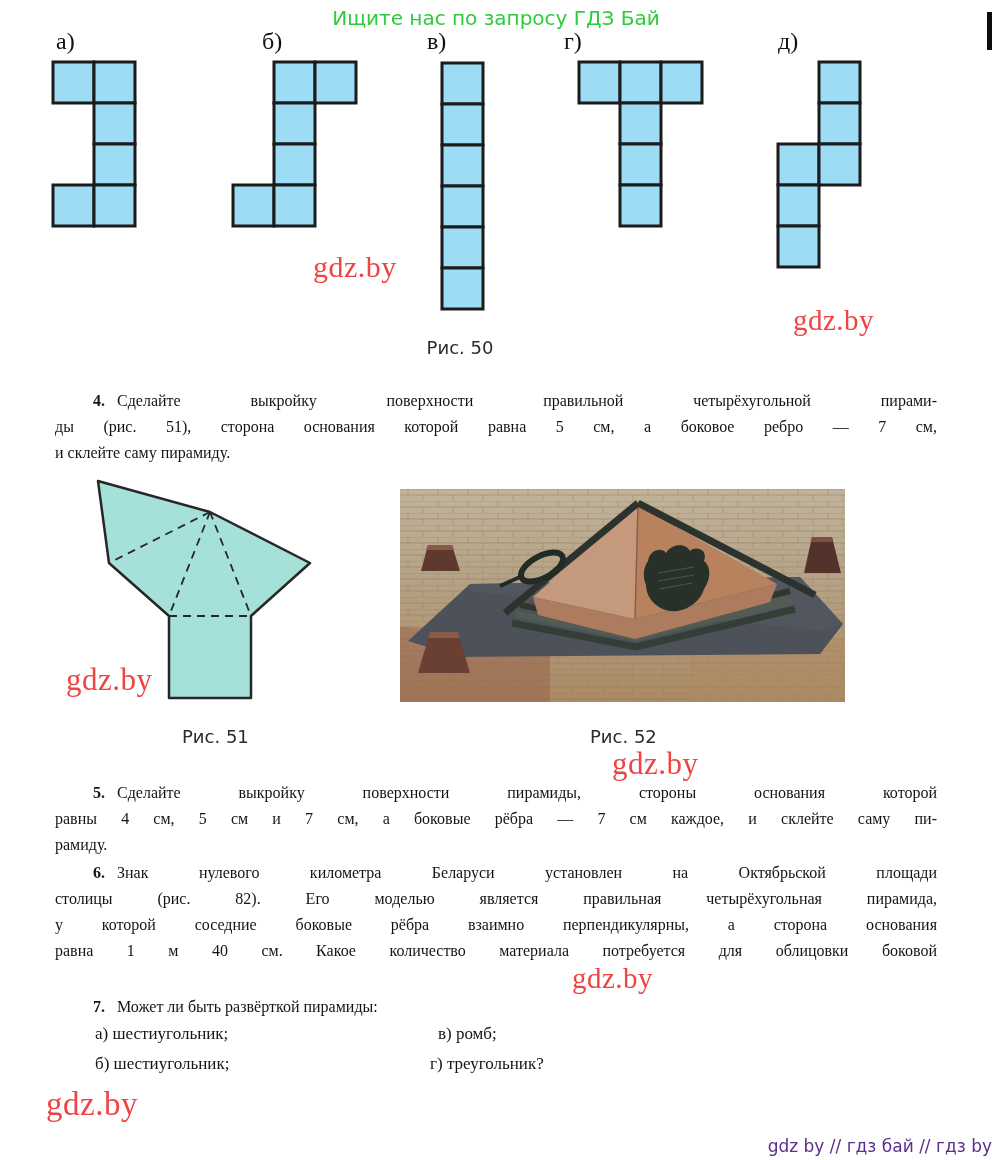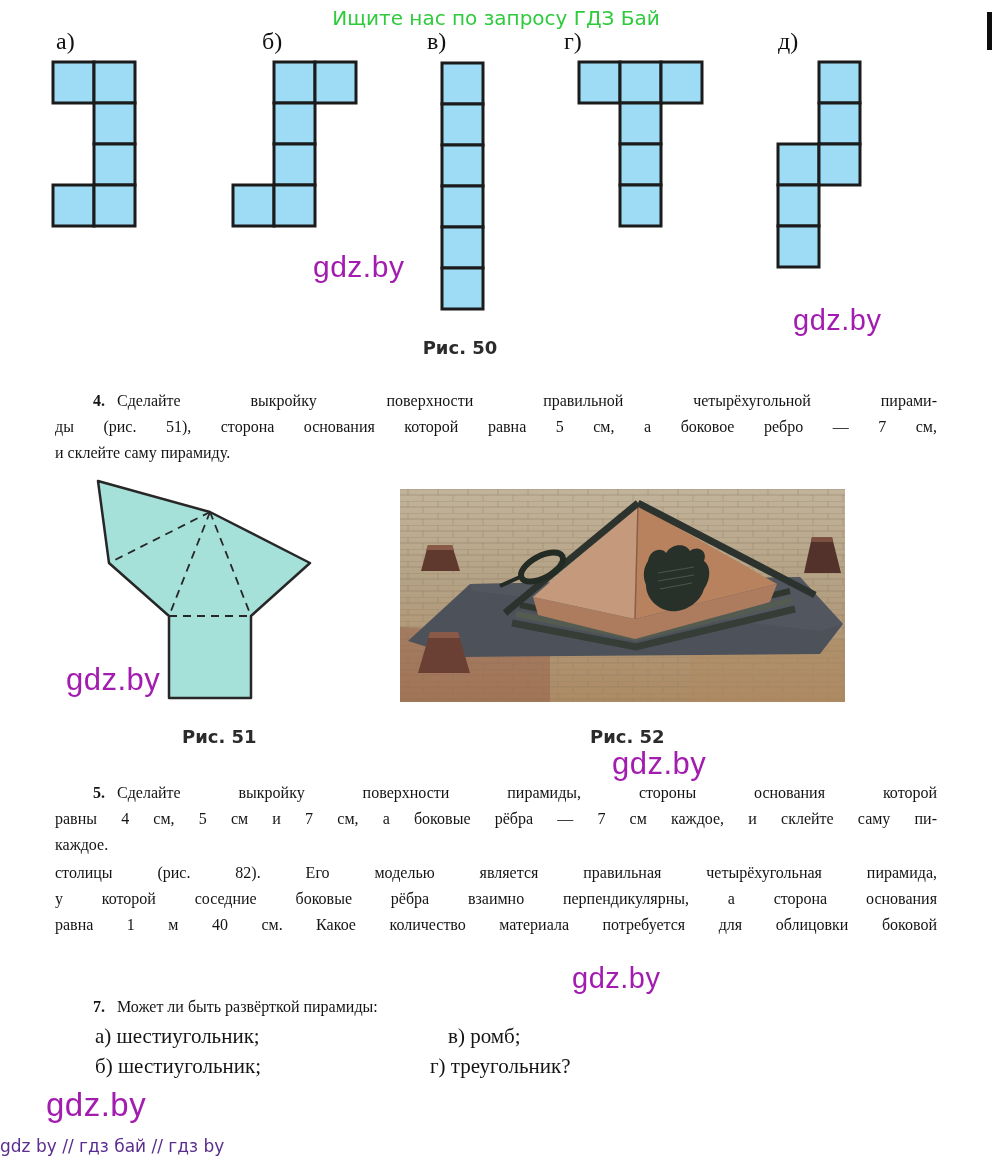--- a/index.html
+++ b/index.html
@@ -13,34 +13,34 @@
     position:absolute; top:2px; left:0; width:100%;
     text-align:center; font-family:"DejaVu Sans", sans-serif;
     font-size:20px; color:var(--promo-green,#2fcb3c);
   }
   .scan-mark { position:absolute; right:0; top:8px; width:5px; height:38px; background:#0d0d0d; }
   .shape-label { position:absolute; font-family:"Liberation Serif", serif; font-size:24px; color:#111; }
   .pshape { position:absolute; }
   .pshape rect { fill:var(--square-blue,#9edcf5); stroke:#1b1b1b; stroke-width:3; }
   .fig-caption {
     position:absolute; font-family:"DejaVu Sans", sans-serif;
-    font-size:18px; color:#2b2b2b;font-weight:bold;
+    font-size:18px; color:#2b2b2b;
   }
   .caption-center { width:160px; text-align:center; }
   .watermark {
-    position:absolute; font-family:Liberation Sans, sans-serif;
-    color:#a21caf; letter-spacing:0.5px; white-space:nowrap;text-align:right;
+    position:absolute; font-family:Liberation Serif, serif;
+    color:#ef4444; letter-spacing:0.5px; white-space:nowrap;text-align:right;
   }
   .para { position:absolute; left:55px; width:882px; font-size:16px; line-height:26px; }
   .pline { text-align:justify; text-align-last:justify; }
   .pline.last { text-align-last:left; }
   .pnum { font-weight:bold; margin-left:38px; margin-right:12px; }
-  .opt { position:absolute; font-size:21px; white-space:nowrap; }
+  .opt { position:absolute; font-size:17px; white-space:nowrap; }
   .footer {
-    position:absolute; top:1132px; left:0; width:100%; text-align:left;
+    position:absolute; top:1132px; left:0; width:100%; text-align:right;
     font-family:"DejaVu Sans", sans-serif; font-size:17px;
     color:var(--footer-purple,#5b2d8e);
   }
   #fig51-svg { position:absolute; left:55px; top:465px; }
   #fig51-svg .net-fill { fill:var(--net-teal,#a5e0d9); stroke:#272727; stroke-width:2.5; stroke-linejoin:round; }
   #fig51-svg .net-dash { stroke:#272727; stroke-width:1.8; stroke-dasharray:8,6; }
   #fig52-svg { position:absolute; left:400px; top:485px; }
 </style>
 </head>
 <body>
@@ -164,38 +164,39 @@
     <polygon points="30,143 58,143 70,184 18,184" fill="#6b4034"></polygon>
     <polygon points="30,143 58,143 60,149 28,149" fill="#8a5a48"></polygon>
     <polygon points="412,48 432,48 441,84 404,84" fill="#53322b"></polygon>
     <polygon points="412,48 432,48 433,53 411,53" fill="#7c4f40"></polygon>
   </svg>
   <div class="fig-caption" style="left:590px; top:722px;">Рис. 52</div>
 
   <div class="para" style="top:776px;">
     <div class="pline"><span class="pnum">5.</span><span>Сделайте выкройку поверхности пирамиды, стороны основания которой</span></div>
     <div class="pline">равны 4 см, 5 см и 7 см, а боковые рёбра — 7 см каждое, и склейте саму пи-</div>
-    <div class="pline last">каждое.</div>
+    <div class="pline last">рамиду.</div>
   </div>
 
   <div class="para" style="top:856px;">
+    <div class="pline"><span class="pnum">6.</span><span>Знак нулевого километра Беларуси установлен на Октябрьской площади</span></div>
     <div class="pline">столицы (рис. 82). Его моделью является правильная четырёхугольная пирамида,</div>
     <div class="pline">у которой соседние боковые рёбра взаимно перпендикулярны, а сторона основания</div>
     <div class="pline">равна 1 м 40 см. Какое количество материала потребуется для облицовки боковой</div>
   </div>
 
   <div class="para" style="top:990px;">
     <div class="pline last"><span class="pnum">7.</span><span>Может ли быть развёрткой пирамиды:</span></div>
   </div>
 
   <div>
 
   <div class="opt" style="left: 95px; top: 1020px;">а) шестиугольник;</div>
       <div class="opt" style="left: 95px; top: 1050px;">б) шестиугольник;</div>
-      <div class="opt" style="left: 448px; top: 1020px;">в) ромб;</div>
+      <div class="opt" style="left: 438px; top: 1020px;">в) ромб;</div>
       <div class="opt" style="left: 430px; top: 1050px;">г) треугольник?</div>
     </div>
 
   <div>
 
   <div class="watermark" style="left: 313px; top: 246px; font-size: 30px;">gdz.by</div>
       <div class="watermark" style="left: 793px; top: 300px; font-size: 29px;">gdz.by</div>
       <div class="watermark" style="left: 66px; top: 658px; font-size: 31px;">gdz.by</div>
       <div class="watermark" style="left: 612px; top: 742px; font-size: 31px;">gdz.by</div>
       <div class="watermark" style="left: 572px; top: 958px; font-size: 29px;">gdz.by</div>

